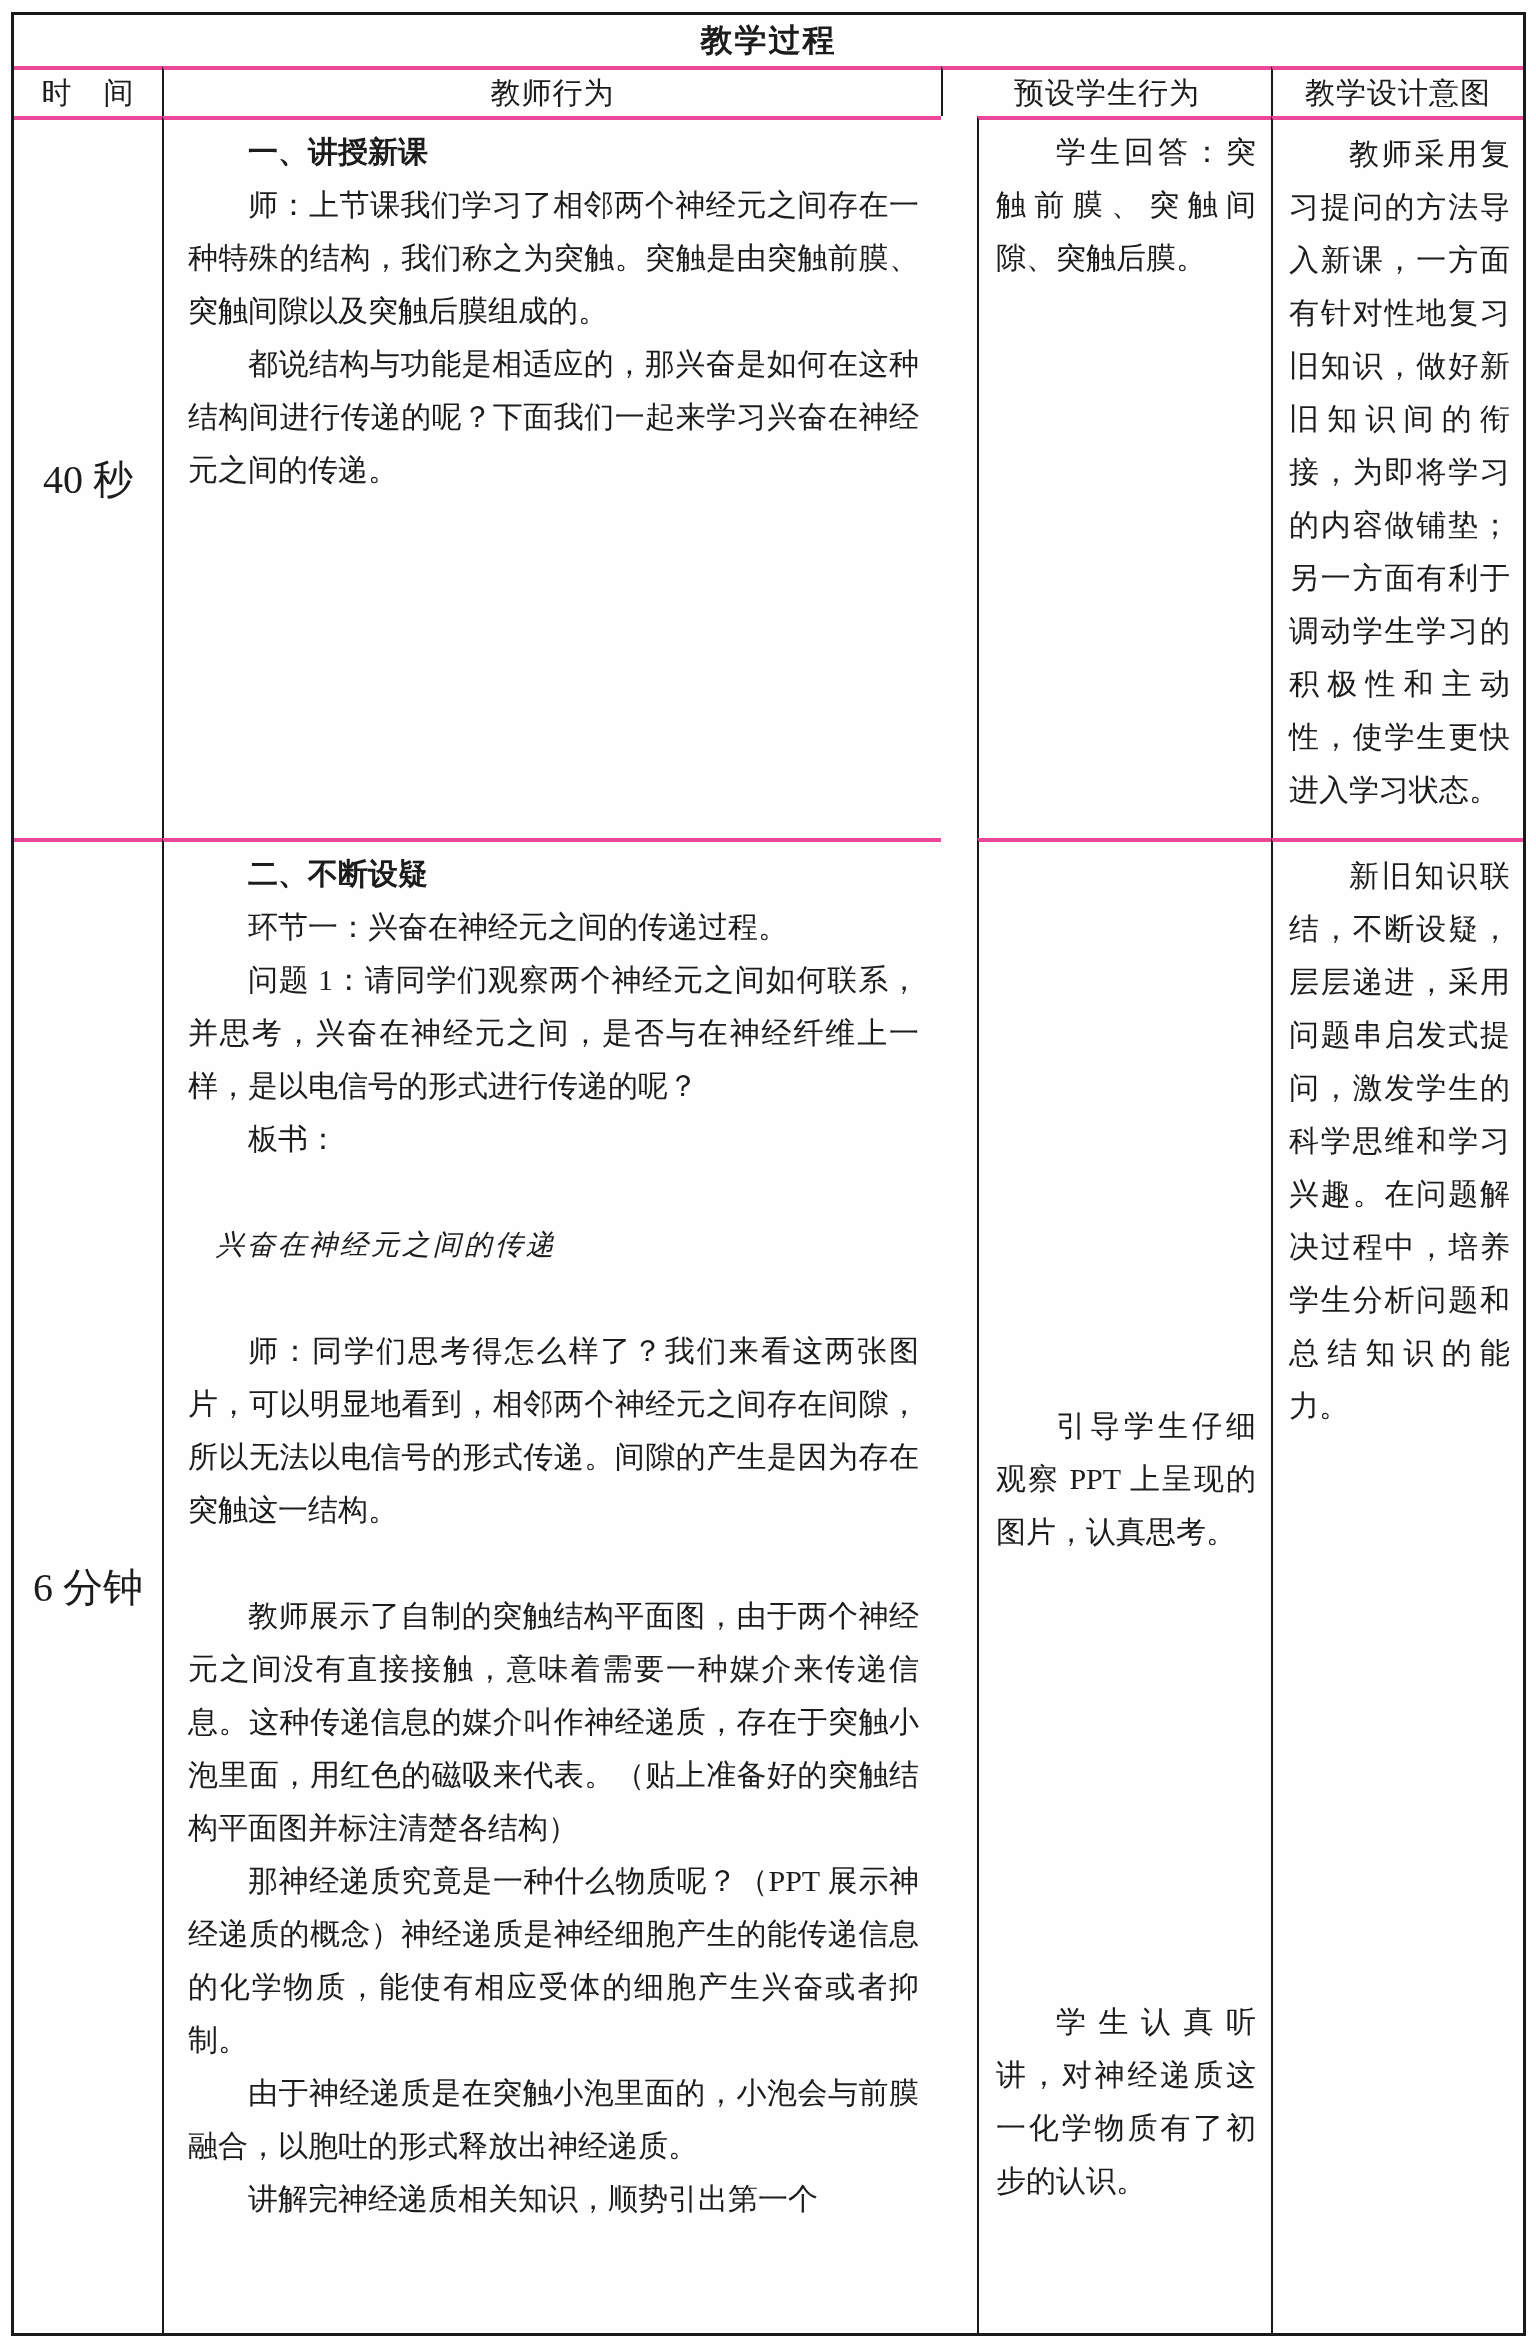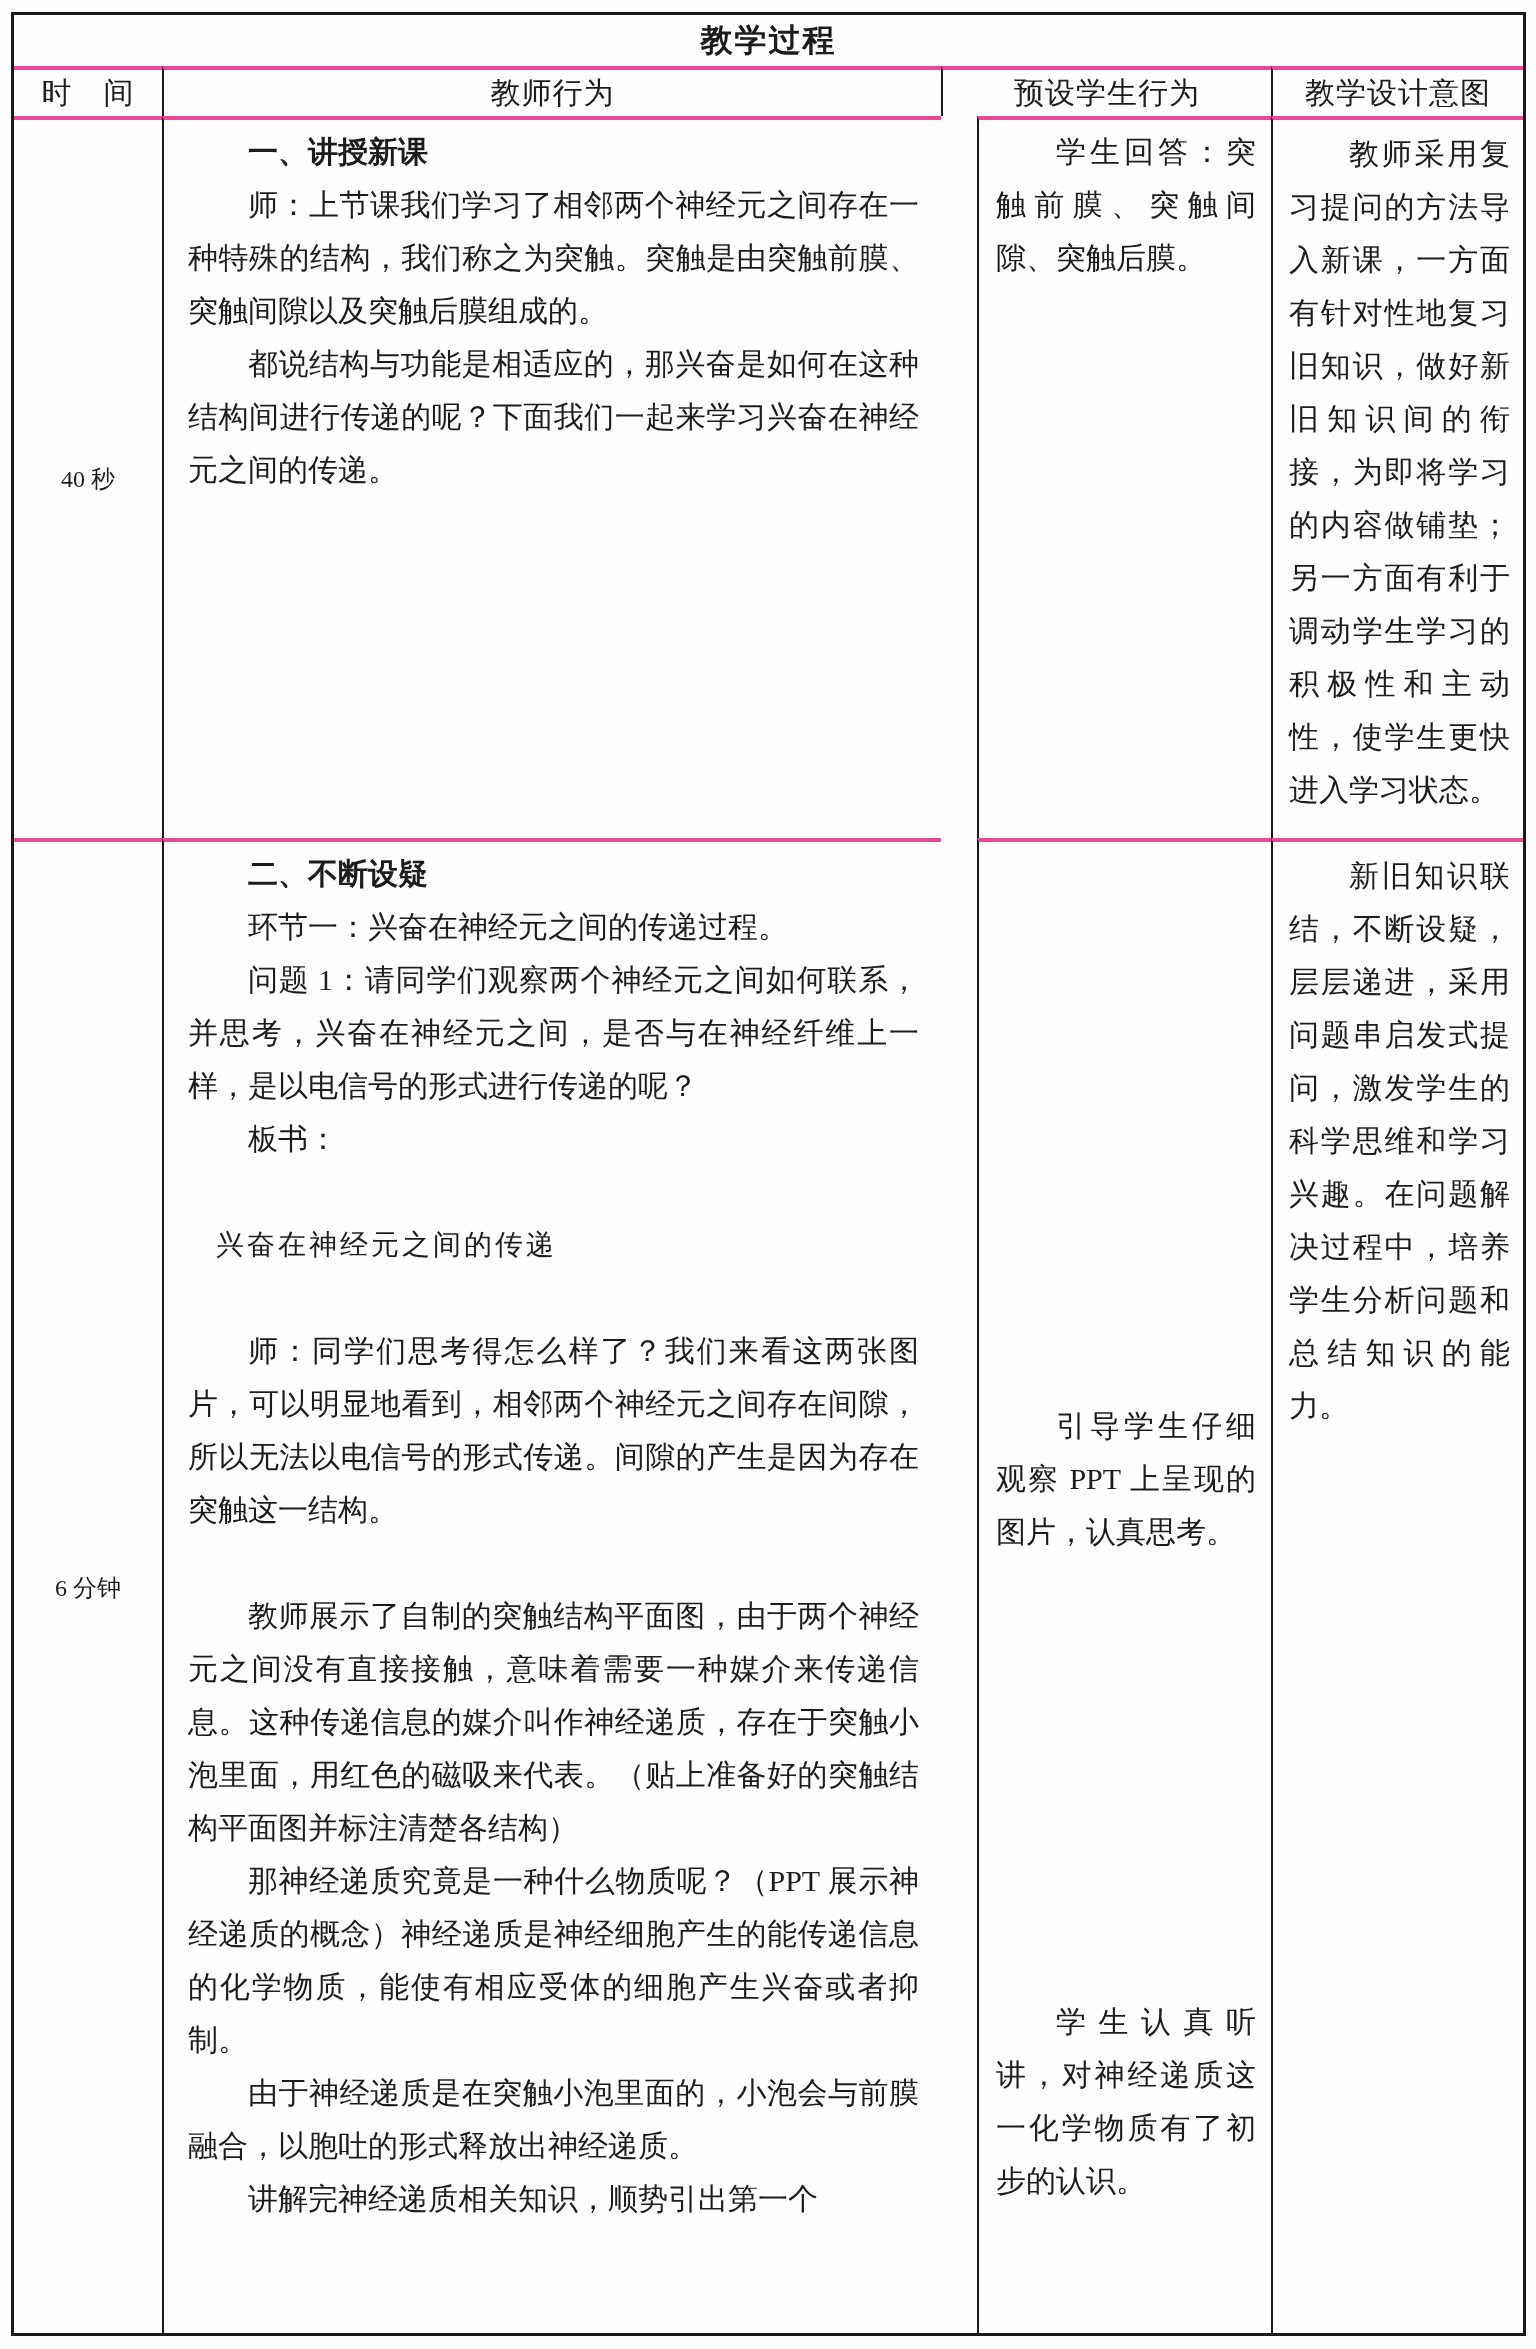--- a/index.html
+++ b/index.html
@@ -25,39 +25,39 @@
     display:flex; align-items:center; justify-content:center;
     font-family:"Liberation Sans","DejaVu Sans",sans-serif;
     font-weight:bold; font-size:32px; letter-spacing:2px;
   }
   .head-cell {
     display:flex; align-items:center; justify-content:center;
     font-size:30px; letter-spacing:1px;
   }
   .time-cell {
     display:flex; align-items:center; justify-content:center;
-    font-size:24px;
+    font-size:40px;
   }
   .body-cell { font-size:30px; line-height:53px; }
   .teacher-cell { padding:5px 22px 0 24px; }
   .student-cell { padding:5px 15px 0 17px;margin-left:36px; }
   .intent-cell  { padding:7px 13px 0 16px; }
   .para {
     text-indent:2em; text-align:justify; text-align-last:left;
     text-justify:inter-ideograph;
   }
   .heading {
     text-indent:2em;
     font-family:"Liberation Sans","DejaVu Sans",sans-serif;
     font-weight:bold; font-size:30px;
   }
   .gap-above { margin-top:53px; }
   .board-line {
     text-indent:1em; margin:53px 0;
-    font-size:28px; letter-spacing:3px;
+    font-style:italic; font-size:28px; letter-spacing:3px;
   }
   .stu-block-1 { margin-top:552px; }
   .stu-block-2 { margin-top:437px; }
 </style>
 </head>
 <body>
 
 <div class="sheet">
   <div class="tbl">
 

